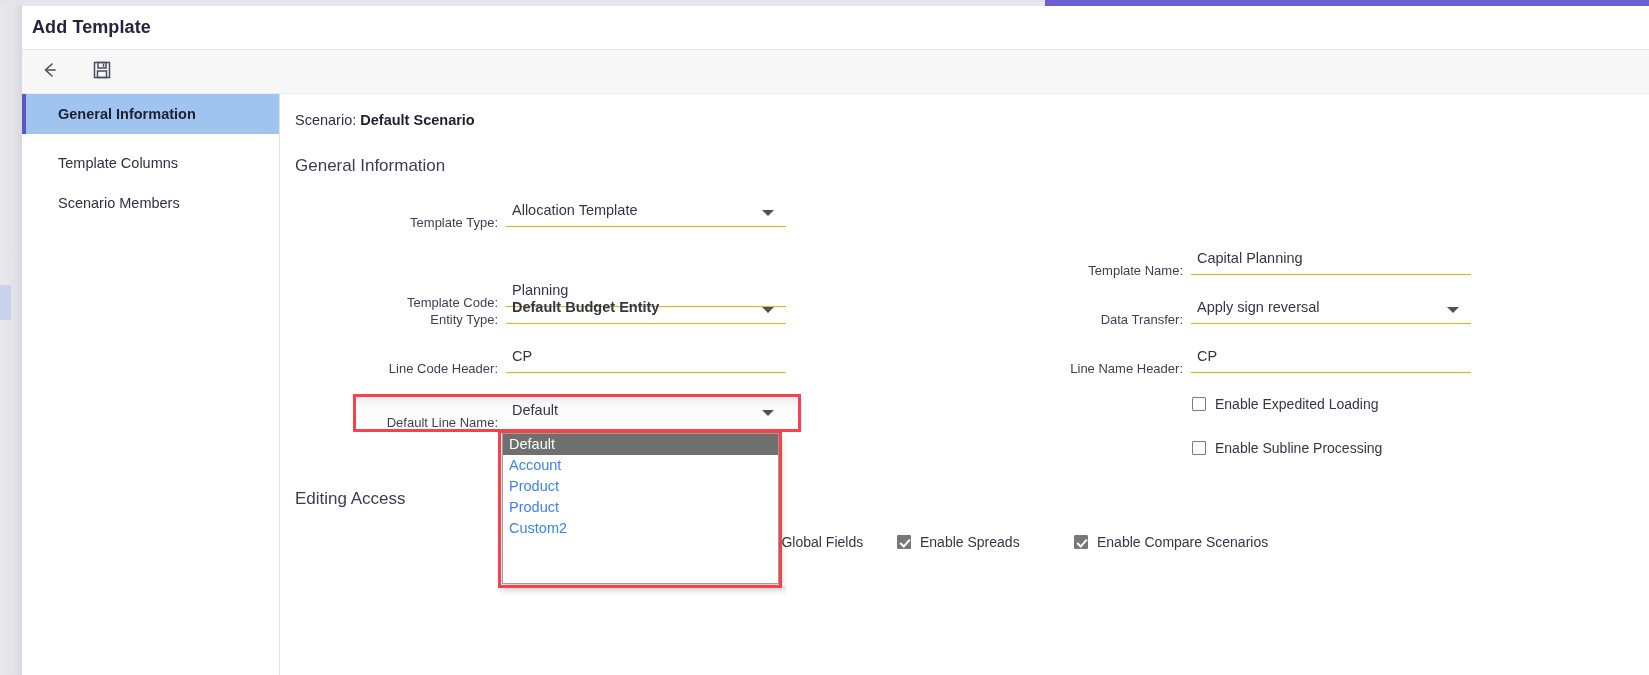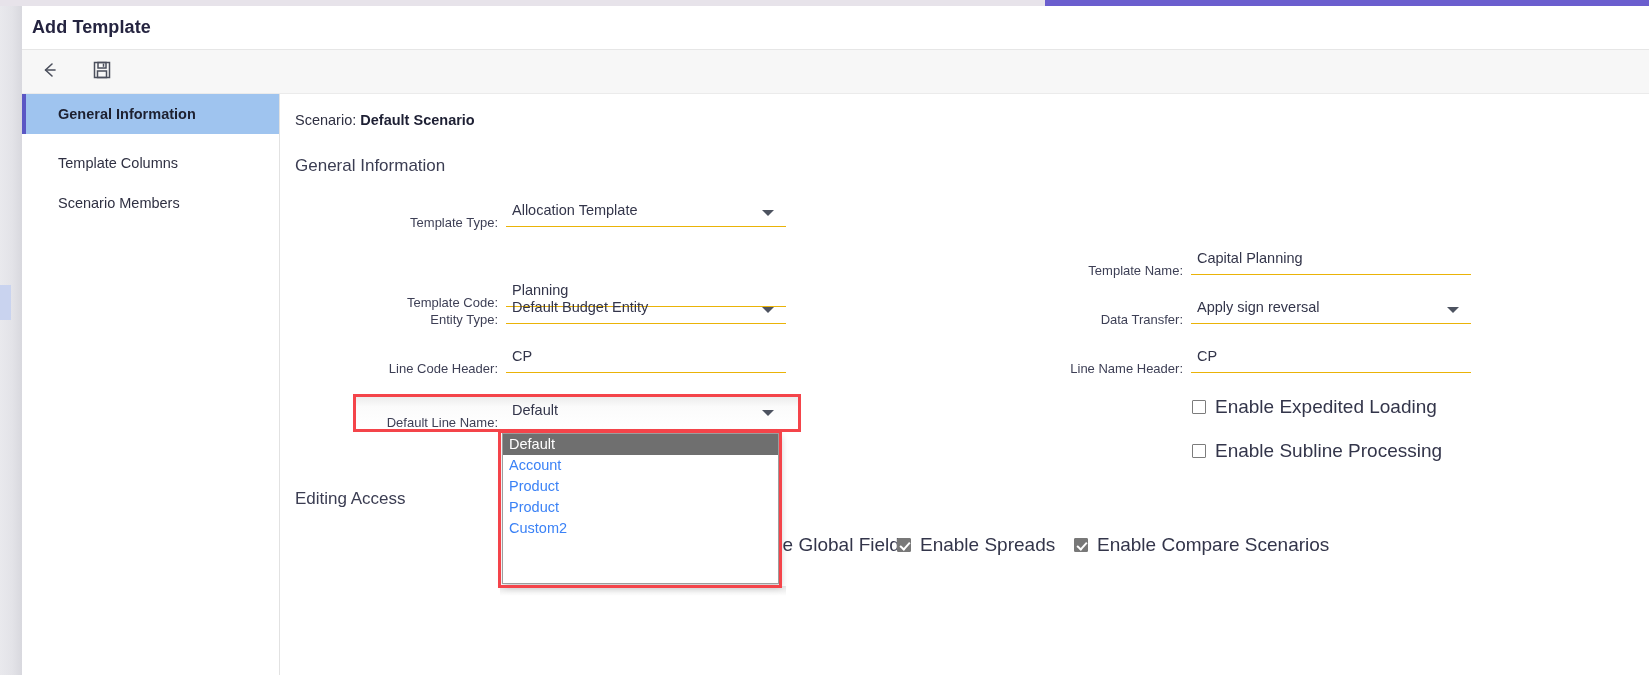--- a/index.html
+++ b/index.html
@@ -161,21 +161,21 @@
     border-right: 6px solid transparent;
     border-top: 6px solid #4d5360;
     cursor: pointer;
   }
 
   
   .cbrow {
     position: absolute;
     display: flex;
     align-items: center;
-    font-size: 19px;
+    font-size: 14px;
     color: #33354a;
     cursor: pointer;
     white-space: nowrap;
   }
   .cbox {
     width: 14px; height: 14px;
     border: 1px solid #7c7c7c;
     background: #ffffff;
     margin-right: 9px;
     flex: none;
@@ -312,21 +312,21 @@
 
     <div class="field" style="left:225px; top:153px; width:280px;margin-top:32px;">
       <span class="lbl">Template Code:</span>
       <div class="ctl" style="width:280px;">
         <span class="val">Planning</span>
       </div>
     </div>
 
     <div class="field" style="left:225px; top:202px; width:280px;">
       <span class="lbl">Entity Type:</span>
-      <div class="ctl" style="width:280px;">
+      <div class="ctl" style="width:280px;font-weight:bold;">
         <span class="val">Default Budget Entity</span>
         <span class="caret" style="right:12px;"></span>
       </div>
     </div>
 
     <div class="field" style="left:225px; top:251px; width:280px;">
       <span class="lbl">Line Code Header:</span>
       <div class="ctl" style="width:280px;">
         <span class="val">CP</span>
       </div>

